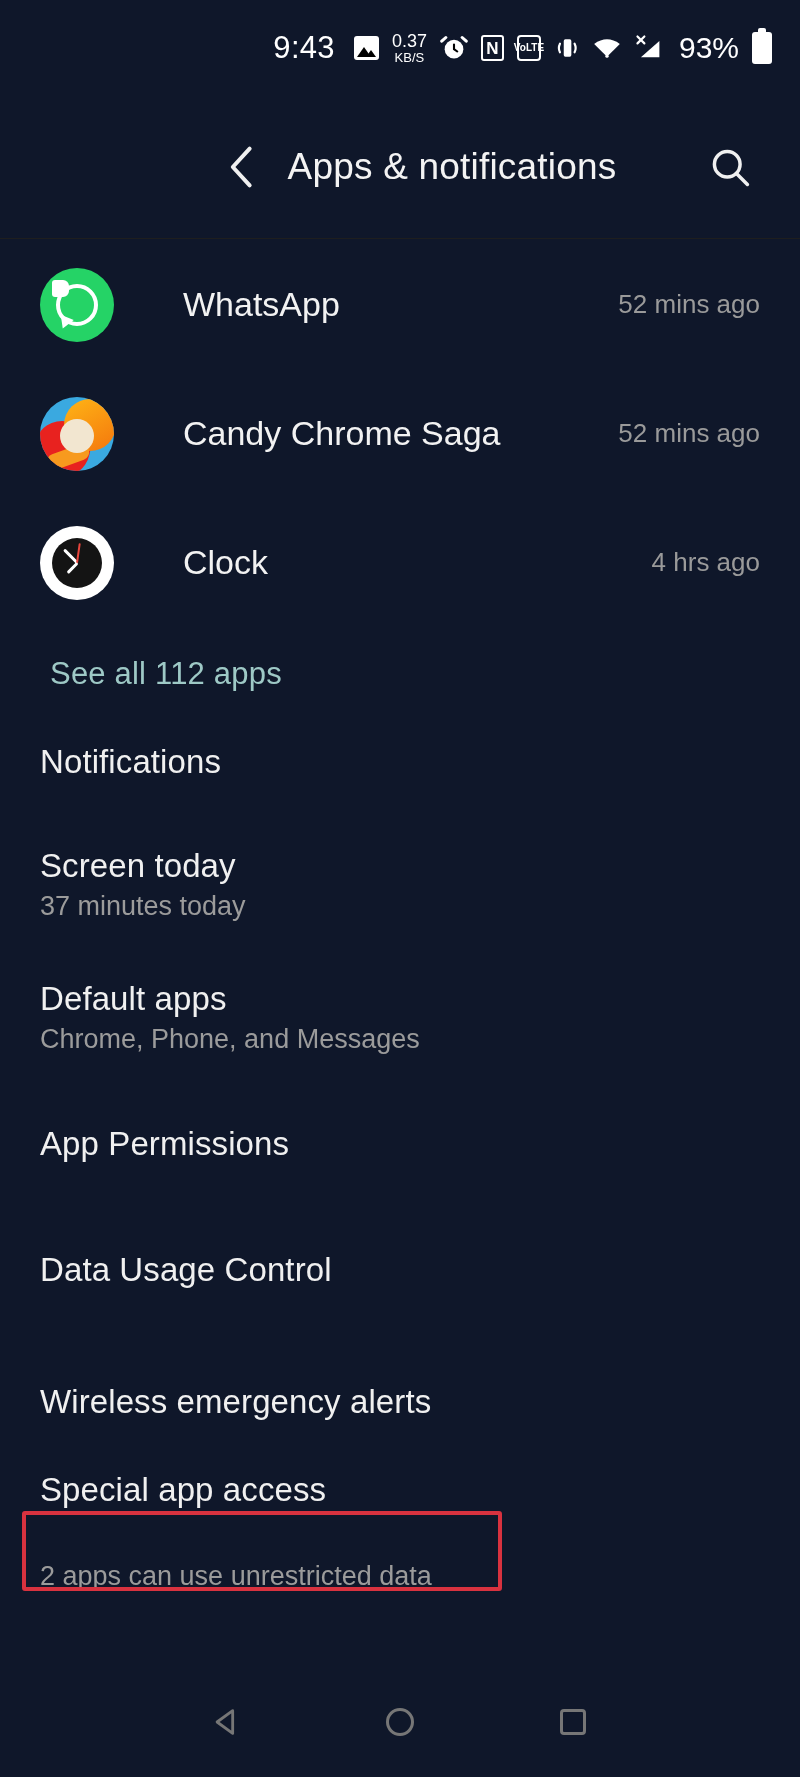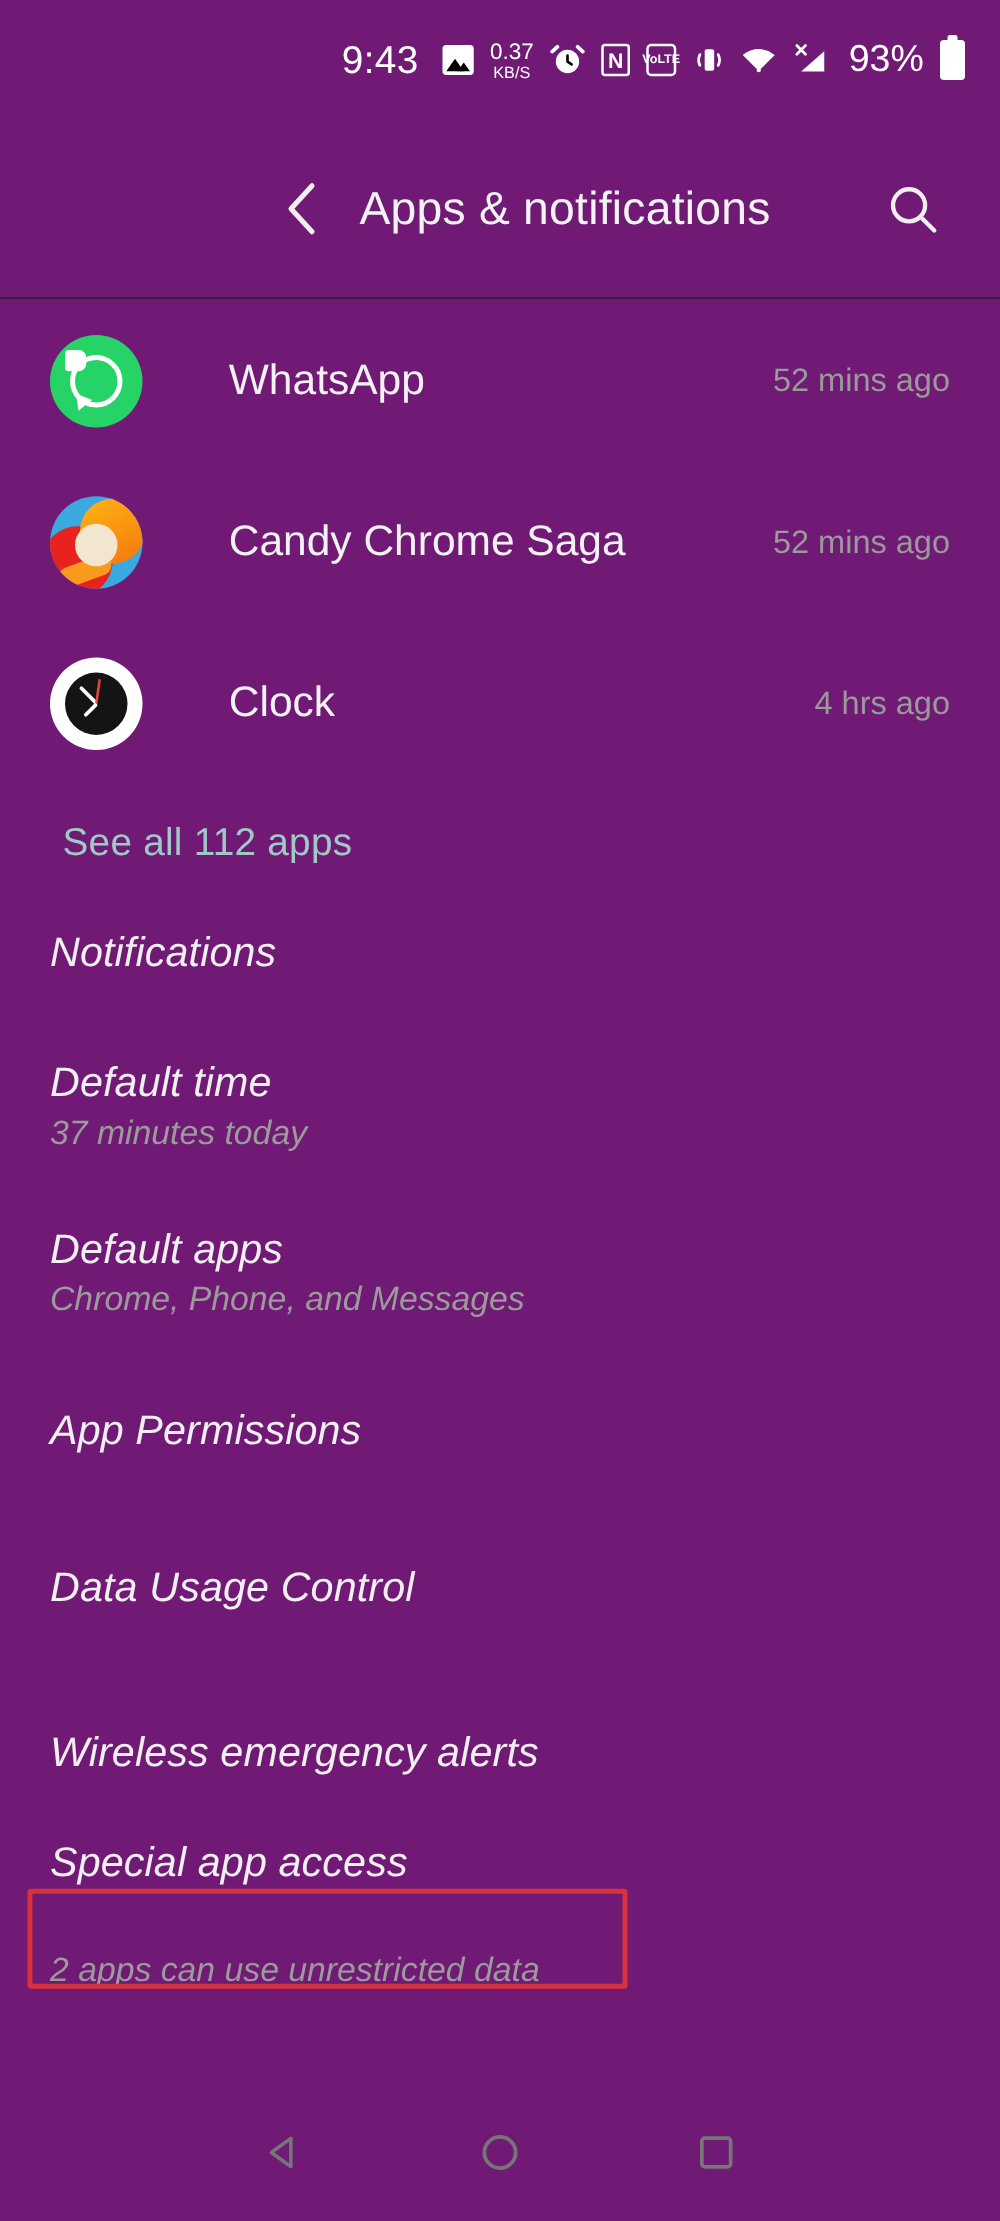--- a/index.html
+++ b/index.html
@@ -3,21 +3,21 @@
 <meta charset="utf-8">
 <style>
   * { margin:0; padding:0; box-sizing:border-box; }
   html, body {
     width:800px; height:1777px;
     background:#000;
     font-family:"Liberation Sans", sans-serif;
     -webkit-font-smoothing:antialiased;
     overflow:hidden;
   }
-  .phone { position:relative; width:800px; height:1777px; background:#701a75; }
+  .phone { position:relative; width:800px; height:1777px; background:#0f172a; }
 
   
   .statusbar {
     position:absolute; top:0; left:0; width:800px; height:96px;
     display:flex; align-items:center; justify-content:flex-end;
     padding-right:28px; gap:13px;
   }
   .sb-time { color:#fff; font-size:31px; font-weight:400; letter-spacing:.3px; margin-right:6px; }
   .sb-ico { display:flex; align-items:center; justify-content:center; color:#fff; }
   .ico-photo {
@@ -136,21 +136,21 @@
   .ic-clock .mh { width:3px; height:19px; margin-left:-1.5px; transform:rotate(-45deg); }
   .ic-clock .sh { width:2px; height:20px; margin-left:-1px; background:#e8453c; transform:rotate(8deg); }
 
   
   .see-all {
     position:absolute; top:656px; left:50px;
     color:#9ec9c6; font-size:31px; font-weight:400; cursor:pointer; letter-spacing:.2px;
   }
 
   
-  .settings { position:absolute; top:706px; left:0; width:800px;font-style:italic; }
+  .settings { position:absolute; top:706px; left:0; width:800px; }
   .set-row { padding:0 40px; cursor:pointer; display:flex; flex-direction:column; justify-content:center; }
   .set-title { color:#f0f0f0; font-size:33px; font-weight:400; letter-spacing:.1px; }
   .set-sub { color:#9b9b9b; font-size:27px; font-weight:400; margin-top:6px; }
 
   .set-row.r0 { height:112px; }
   .set-row.r1 { height:132px; }
   .set-row.r2 { height:134px; }
   .set-row.r3 { height:120px; }
   .set-row.r4 { height:132px; }
   .set-row.r5 { height:132px;padding-left:40px; }
@@ -284,21 +284,21 @@
 
   <div class="see-all" style="color: rgb(158, 201, 198);">See all 112 apps</div>
 
   <div class="settings">
 
     <div class="set-row r0">
       <div class="set-title">Notifications</div>
     </div>
 
     <div class="set-row r1">
-      <div class="set-title">Default time</div>
+      <div class="set-title">Screen today</div>
       <div class="set-sub">37 minutes today</div>
     </div>
 
     <div class="set-row r2">
       <div class="set-title">Default apps</div>
       <div class="set-sub">Chrome, Phone, and Messages</div>
     </div>
 
     <div class="set-row r3">
       <div class="set-title">App Permissions</div>

